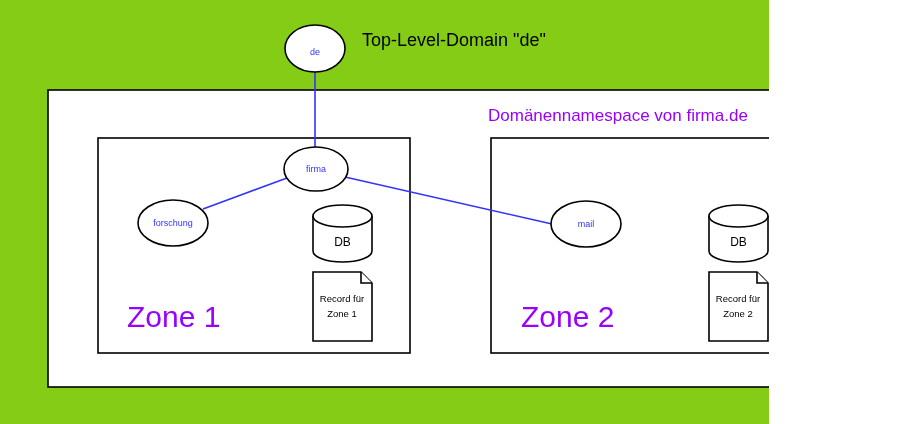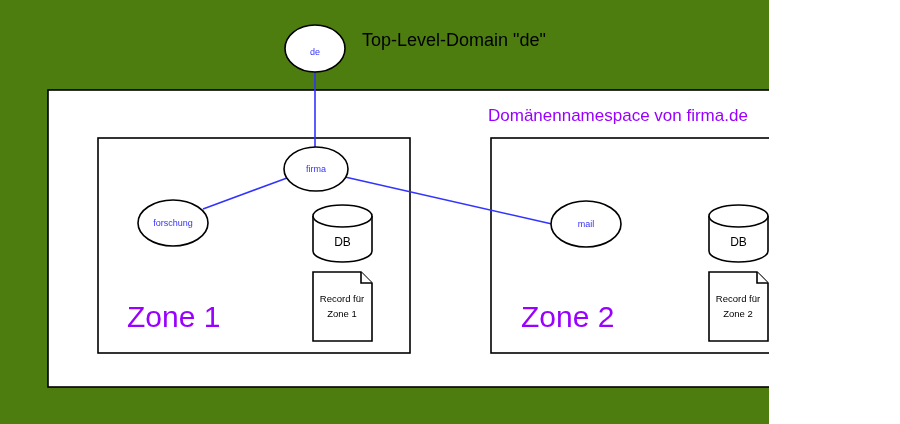--- a/index.html
+++ b/index.html
@@ -4,21 +4,21 @@
 <style>
   html, body {
     margin: 0;
     padding: 0;
     background: #ffffff;
   }
   #canvas {
     position: relative;
     width: 769px;
     height: 424px;
-    background: #4d7c0f;
+    background: #84cc16;
     font-family: "Liberation Sans", sans-serif;
     overflow: hidden;
   }
   #diagram-svg {
     position: absolute;
     left: 0;
     top: 0;
     width: 900px;
     height: 424px;
   }

